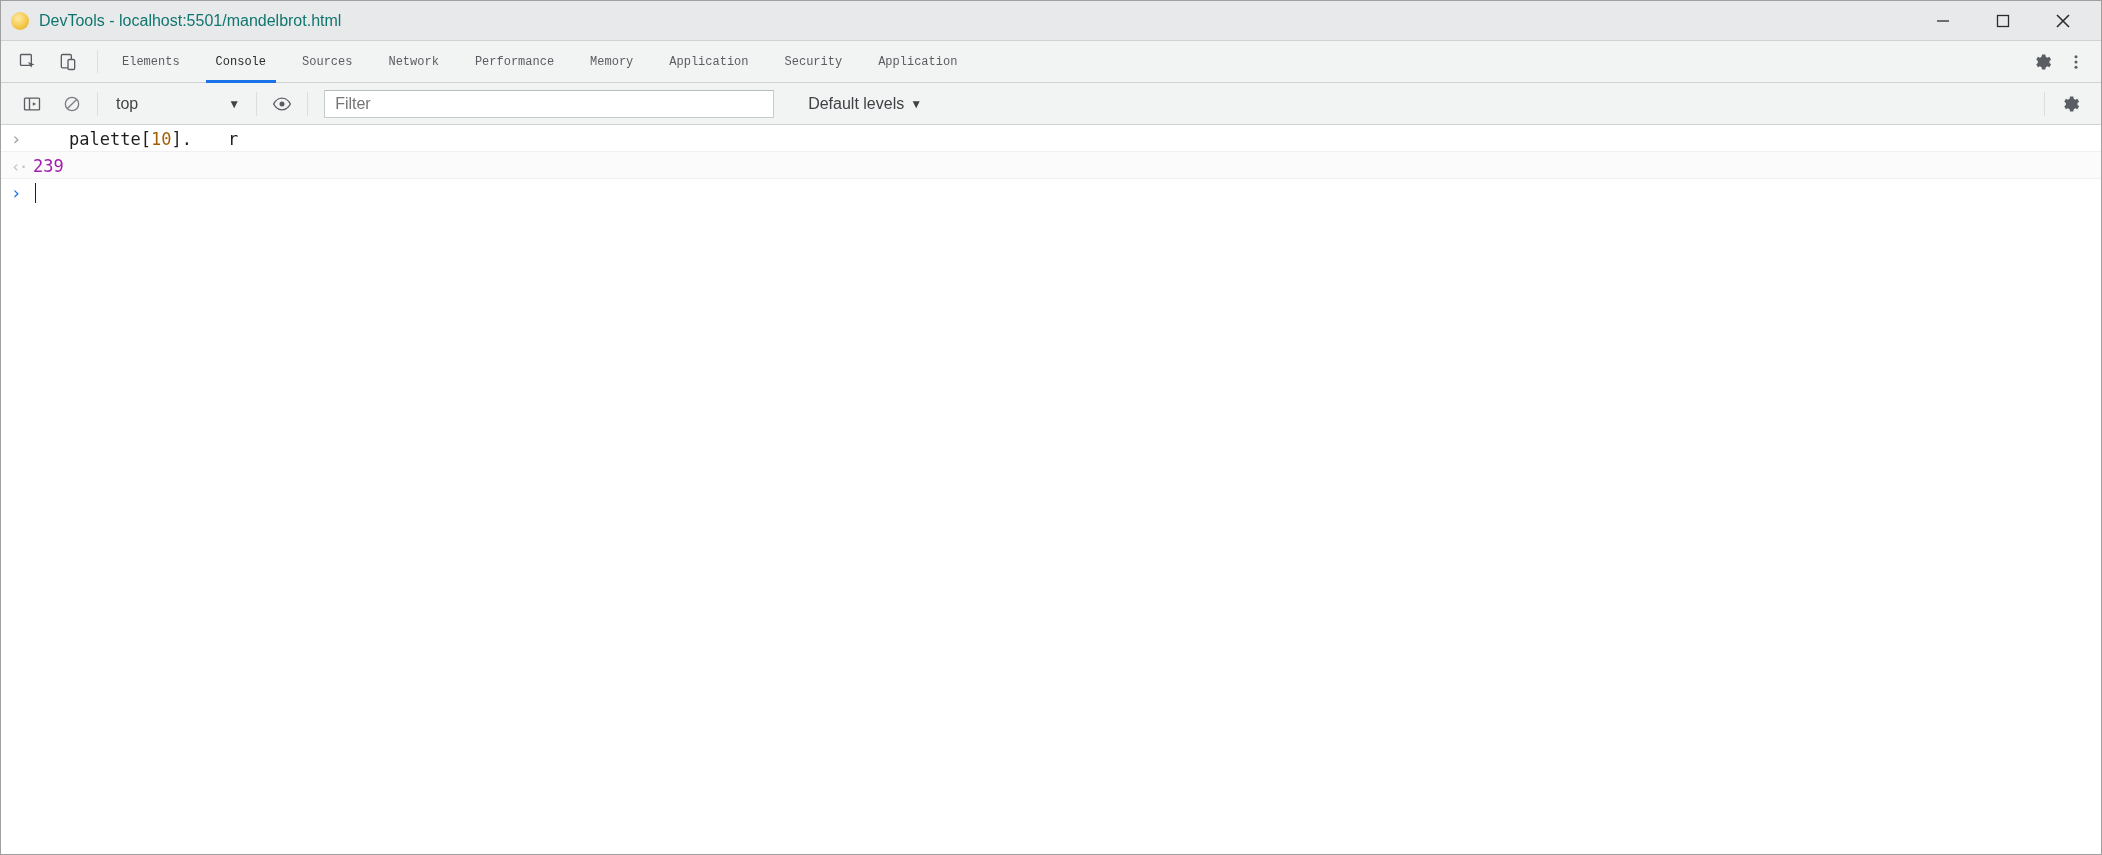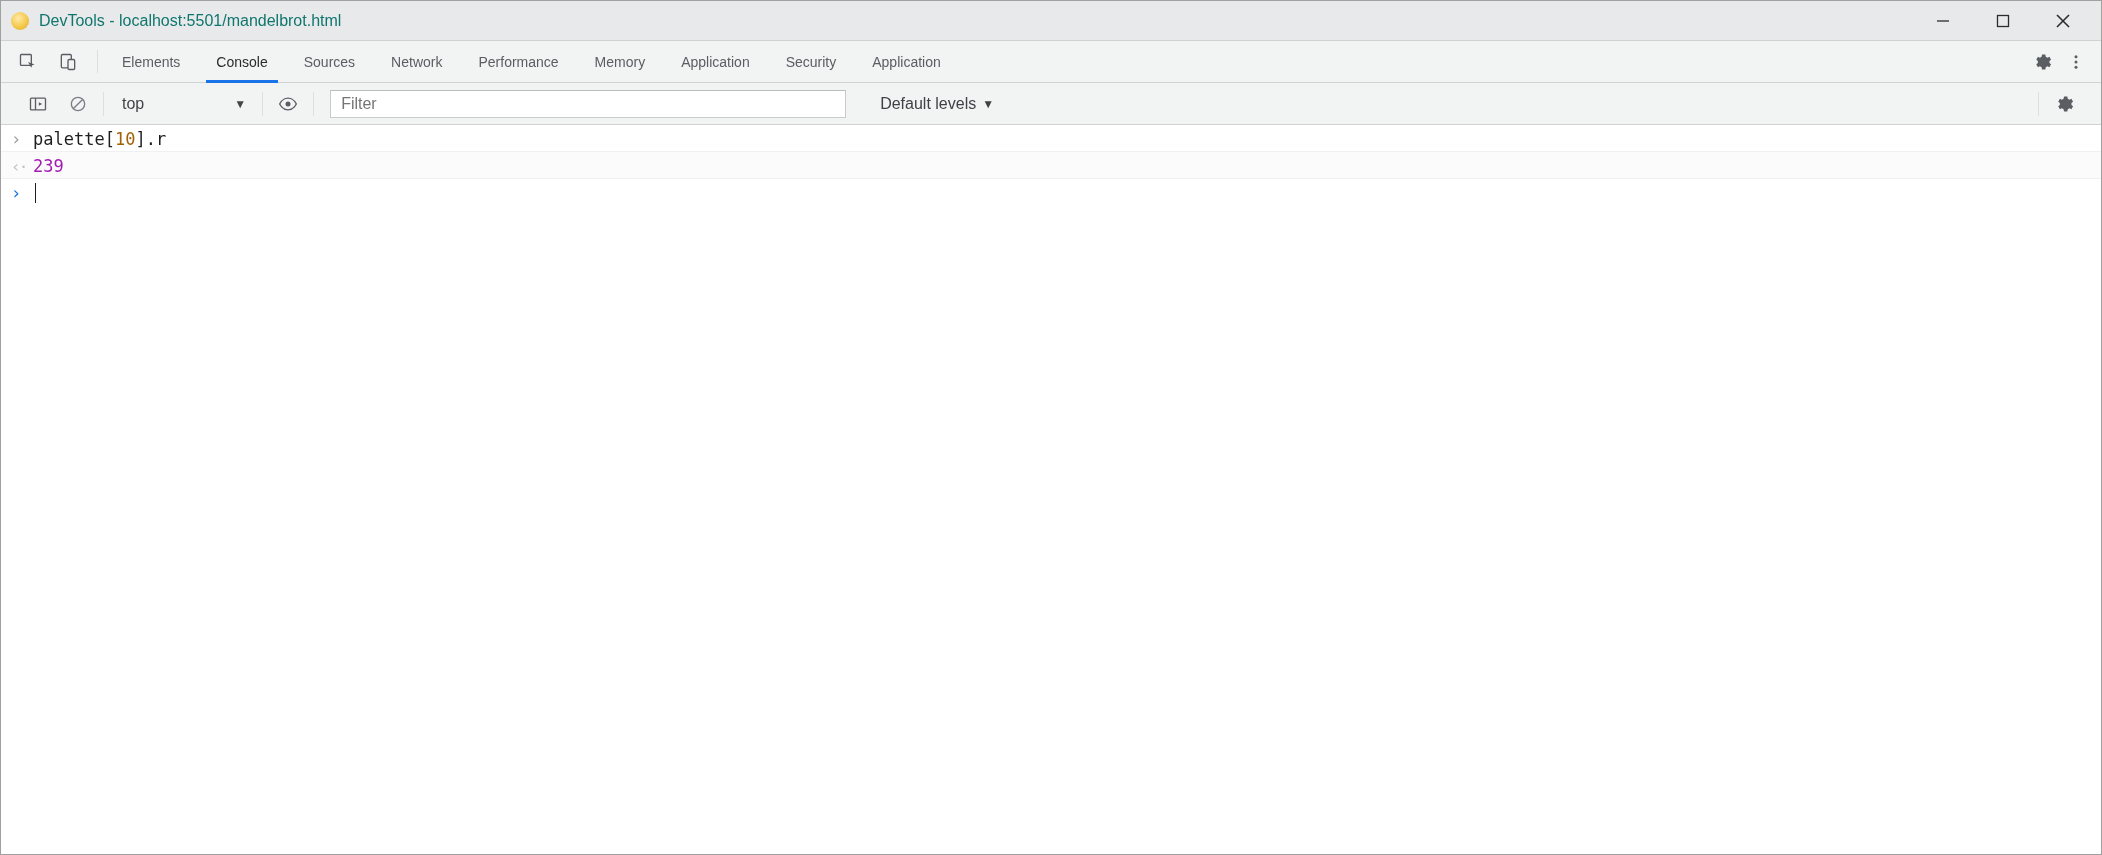--- a/index.html
+++ b/index.html
@@ -51,23 +51,24 @@
     display: flex; align-items: center; gap: 10px; padding-right: 14px;
   }
   .tabstrip .divider {
     width: 1px; background: #dcdee0; margin: 9px 0;
   }
   .tabstrip .tabs { display: flex; align-items: stretch; padding-left: 6px; }
   .tab {
     padding: 0 18px;
     display: flex; align-items: center;
     color: #5a5e62;
-    font-size: 14px;
+    font-size: 12px;
     cursor: default;
     position: relative;
+    font-family: Liberation Mono, monospace;
   }
   .tab.active {
     color: #2b2b2b;
   }
   .tab.active::after {
     content: "";
     position: absolute;
     left: 8px; right: 8px; bottom: -1px;
     height: 3px; background: #1a73e8;
   }
@@ -81,34 +82,34 @@
   }
   .iconbtn svg { width: 18px; height: 18px; fill: currentColor; }
   .dots svg circle { fill: #5a5e62; }
 
   
   .consolebar {
     height: 42px;
     background: #f2f3f3;
     border-bottom: 1px solid #d0d2d4;
     display: flex; align-items: center; gap: 10px;
-    padding: 0 22px;
+    padding: 0 16px;
     color: #5a5e62;
     font-size: 16px;
   }
   .consolebar .cbdiv { width:1px; background:#dcdee0; height: 24px; }
   .ctx-select {
     display:flex; align-items:center; gap: 90px;
     padding: 2px 6px 2px 8px;
     color:#424548;
   }
   .ctx-select .tri { font-size: 12px; color:#424548; }
   .filter {
     margin-left: 6px;
-    width: 516px; height: 28px;
+    width: 450px; height: 28px;
     border: 1px solid #c9ccce;
     border-top-color: #b9bcbe;
     background: #fff;
     padding: 0 10px;
     color: #888;
     font-size: 16px;
   }
   .levels {
     margin-left: 24px;
     display:flex; align-items:center; gap:6px;
@@ -126,21 +127,21 @@
     font-size: 17px;
     overflow: auto;
   }
   .row { display:flex; align-items: baseline; padding: 4px 10px 2px 10px; }
   .row.resultrow { background:#fbfbfb; border-top:1px solid #eef0f1; border-bottom:1px solid #eef0f1; }
   .gutter { width: 22px; color:#9aa0a6; user-select:none; }
   .gutter.in::before { content:"›"; color:#9aa0a6; font-size:17px; }
   .gutter.out::before { content:"‹·"; letter-spacing:-2px; color:#bfc3c7; font-size:16px; }
   .gutter.prompt { color:#1a73e8; }
   .gutter.prompt::before { content:"›"; color:#1a73e8; }
-  .code .ident { color:#1f1f1f; }
+  .code .ident { color:#1f1f1f;margin-left:36px; }
   .code .bracket { color:#1f1f1f; }
   .code .num { color:#a16207; }
   .code .dot { color:#1f1f1f; }
   .result { color:#a21caf; }
   .caret {
     display:inline-block; width:1px; height:20px; background:#1f1f1f; vertical-align:text-bottom; margin-left:2px;
     animation: blink 1s steps(1) infinite;
   }
   @keyframes blink { 50% { opacity: 0; } }
 

